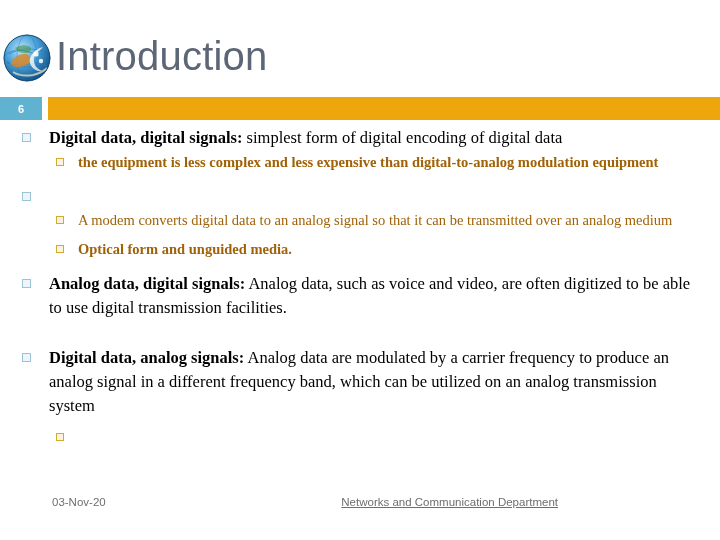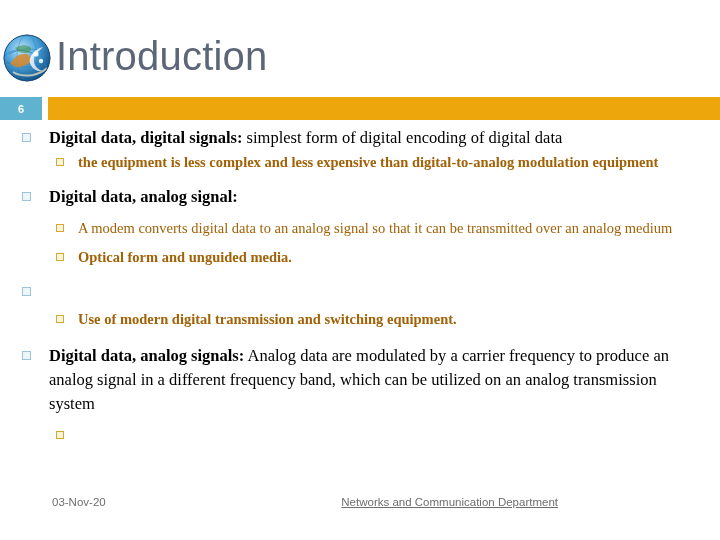--- a/index.html
+++ b/index.html
@@ -221,49 +221,45 @@
 
   <div class="bullet-row lvl2">
     <span class="marker"></span>
     <span class="text bold-all"><span>the equipment is less complex and less expensive than digital-to-analog modulation equipment</span></span>
   </div>
 
   <div class="gap-md"></div>
 
   <div class="bullet-row lvl1">
     <span class="marker"></span>
-    <span class="text"><span class="lead">Digital data, analog signal:</span><span></span></span>
   </div>
 
   <div class="gap-sm"></div>
 
   <div class="bullet-row lvl2">
     <span class="marker"></span>
     <span class="text"><span>A modem converts digital data to an analog signal so that it can be transmitted over an analog medium</span></span>
   </div>
 
   <div class="gap-sm"></div>
 
   <div class="bullet-row lvl2">
     <span class="marker"></span>
     <span class="text bold-all"><span>Optical form and unguided media.</span></span>
   </div>
 
   <div class="gap-md"></div>
 
   <div class="bullet-row lvl1">
     <span class="marker"></span>
+    <span class="text"><span class="lead">Analog data, digital signals:</span><span> Analog data, such as voice and video, are often digitized to be able to use digital transmission facilities.</span></span>
   </div>
 
   <div class="gap-md"></div>
 
-  <div class="bullet-row lvl2">
-    <span class="marker"></span>
-    <span class="text bold-all"><span>Use of modern digital transmission and switching equipment.</span></span>
-  </div>
 
   <div class="gap-lg"></div>
 
   <div class="bullet-row lvl1">
     <span class="marker"></span>
     <span class="text"><span class="lead">Digital data, analog signals:</span><span> Analog data are modulated by a carrier frequency to produce an analog signal in a different frequency band, which can be utilized on an analog transmission system</span></span>
   </div>
 
   <div class="gap-sm"></div>
 

